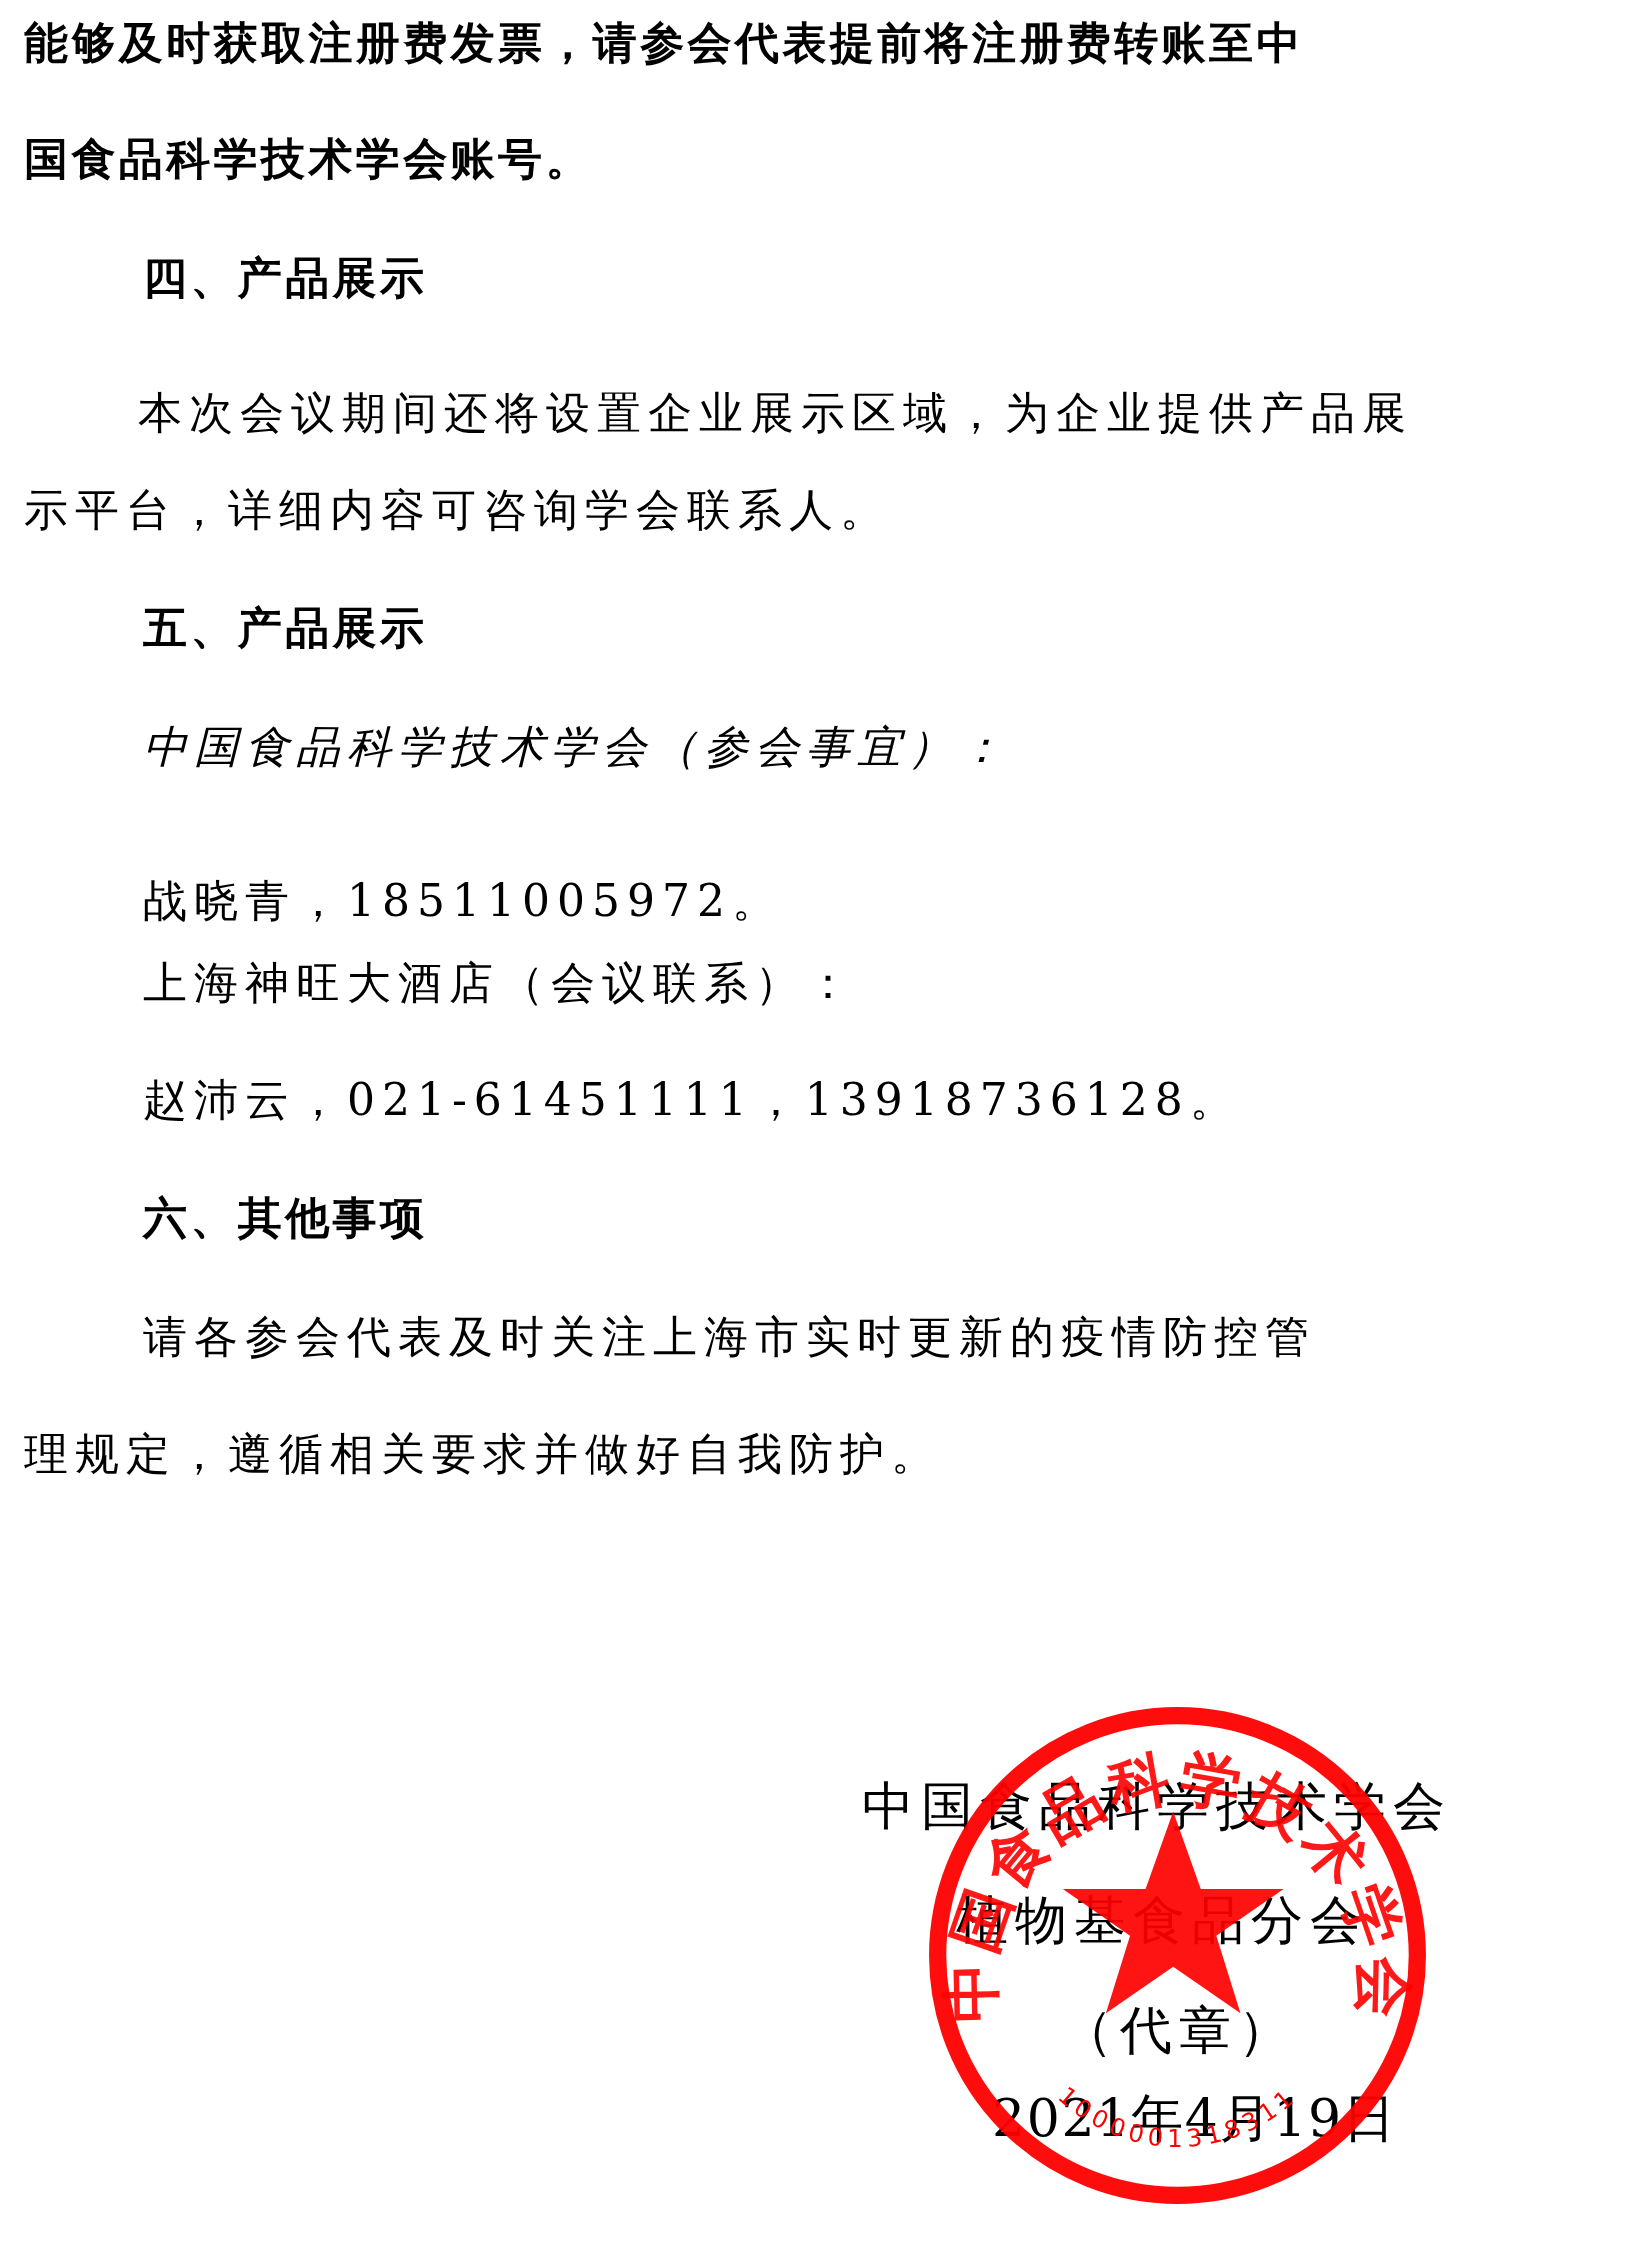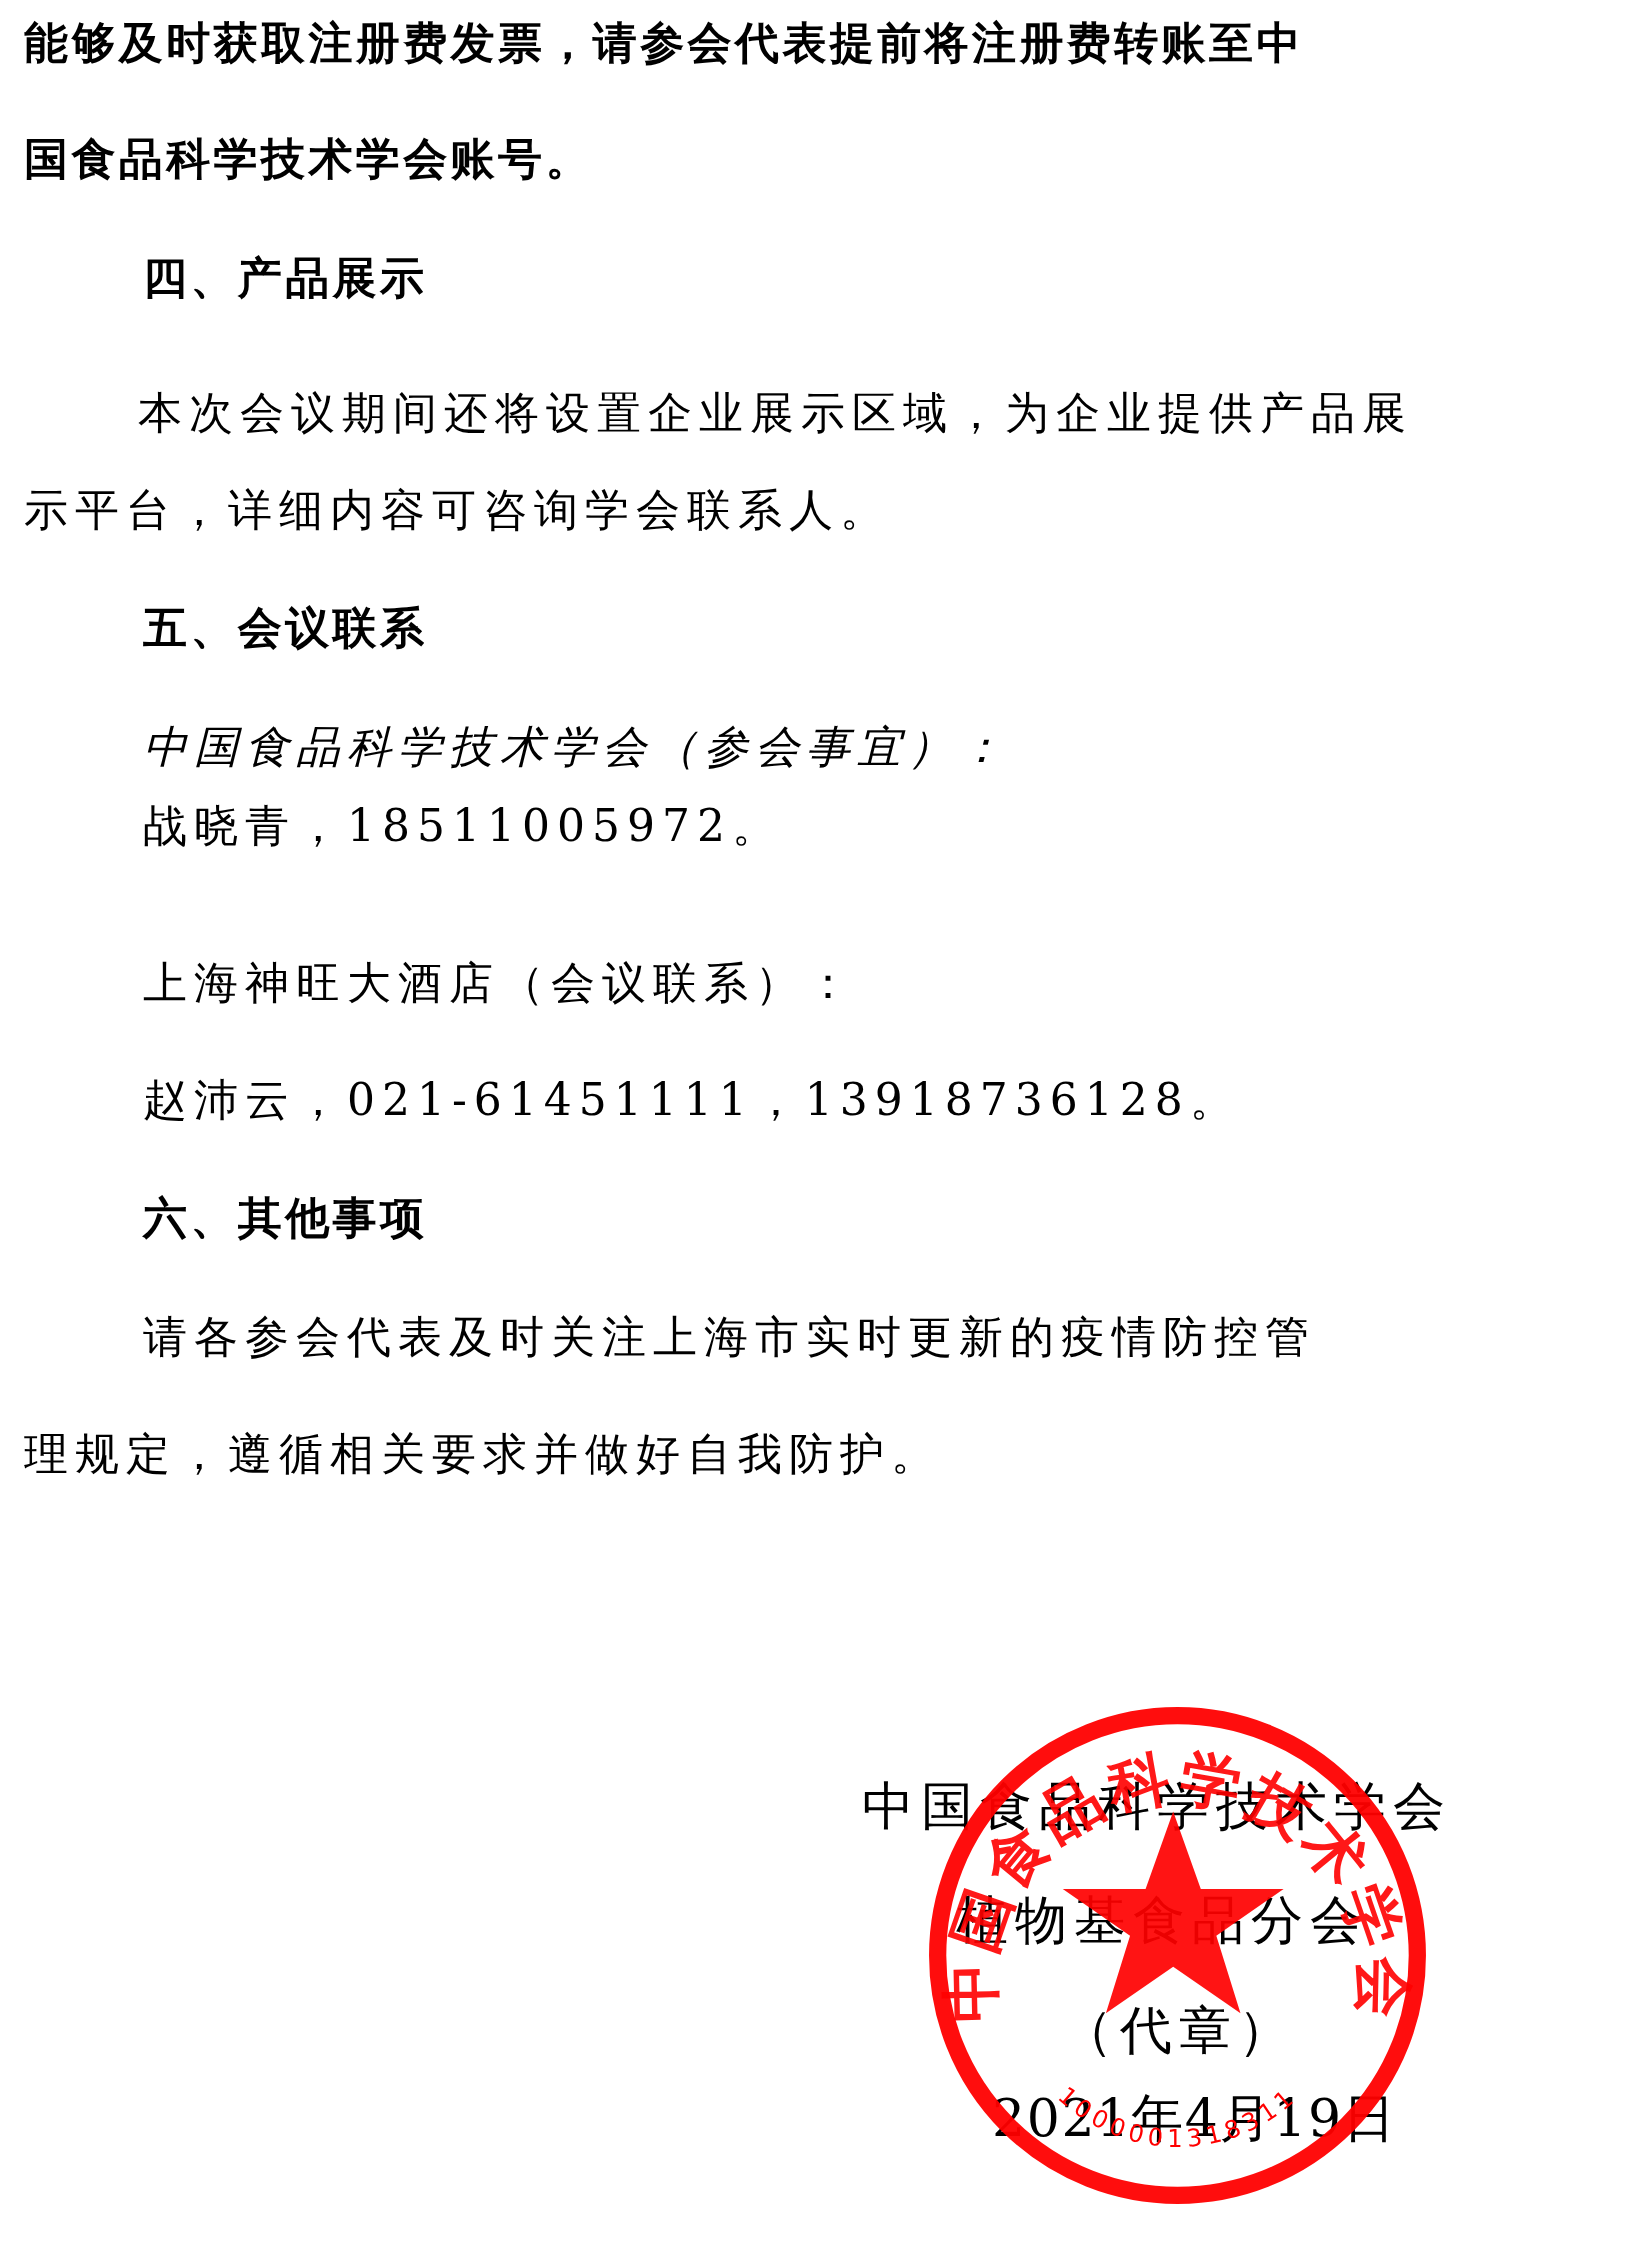--- a/index.html
+++ b/index.html
@@ -23,23 +23,23 @@
 </style>
 </head>
 <body>
 
 <div>
   <div class="line bold" style="left:12px; top:12px;">能够及时获取注册费发票，请参会代表提前将注册费转账至中</div>
   <div class="line bold" style="left:12px; top:128px;">国食品科学技术学会账号。</div>
   <div class="line bold" style="left:131px; top:247px;">四、产品展示</div>
   <div class="line" style="left:126px; top:382px;">本次会议期间还将设置企业展示区域，为企业提供产品展</div>
   <div class="line" style="left:12px; top:479px;">示平台，详细内容可咨询学会联系人。</div>
-  <div class="line bold" style="left:131px; top:597px;">五、会议联系</div>
+  <div class="line bold" style="left:131px; top:597px;">五、产品展示</div>
   <div class="line" style="left:131px; top:716px;font-style:italic;">中国食品科学技术学会（参会事宜）：</div>
-  <div class="line" style="left:131px; top:795px;">战晓青，18511005972。</div>
+  <div class="line" style="left:131px; top:870px;">战晓青，18511005972。</div>
   <div class="line" style="left:131px; top:952px;">上海神旺大酒店（会议联系）：</div>
   <div class="line" style="left:131px; top:1069px;">赵沛云，021-61451111，13918736128。</div>
   <div class="line bold" style="left:131px; top:1187px;">六、其他事项</div>
   <div class="line" style="left:131px; top:1306px;">请各参会代表及时关注上海市实时更新的疫情防控管</div>
   <div class="line" style="left:12px; top:1423px;">理规定，遵循相关要求并做好自我防护。</div>
 
   <div class="sig" style="left:862px; top:1775px;">中国食品科学技术学会</div>
   <div class="sig" style="left:956px; top:1889px;">植物基食品分会</div>
   <div class="sig" style="left:1061px; top:1999px;">（代章）</div>
   <div class="sig" style="left:992px; top:2087px; letter-spacing:1.7px;">2021年4月19日</div>

